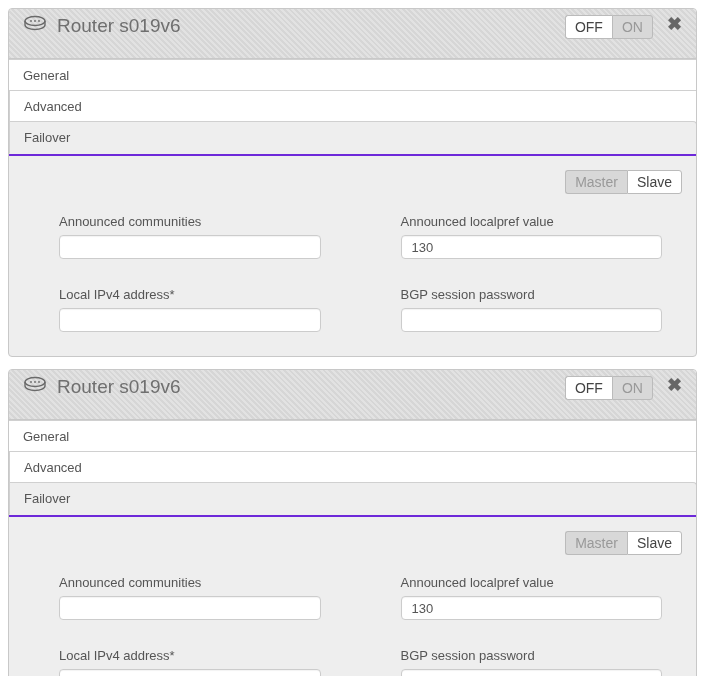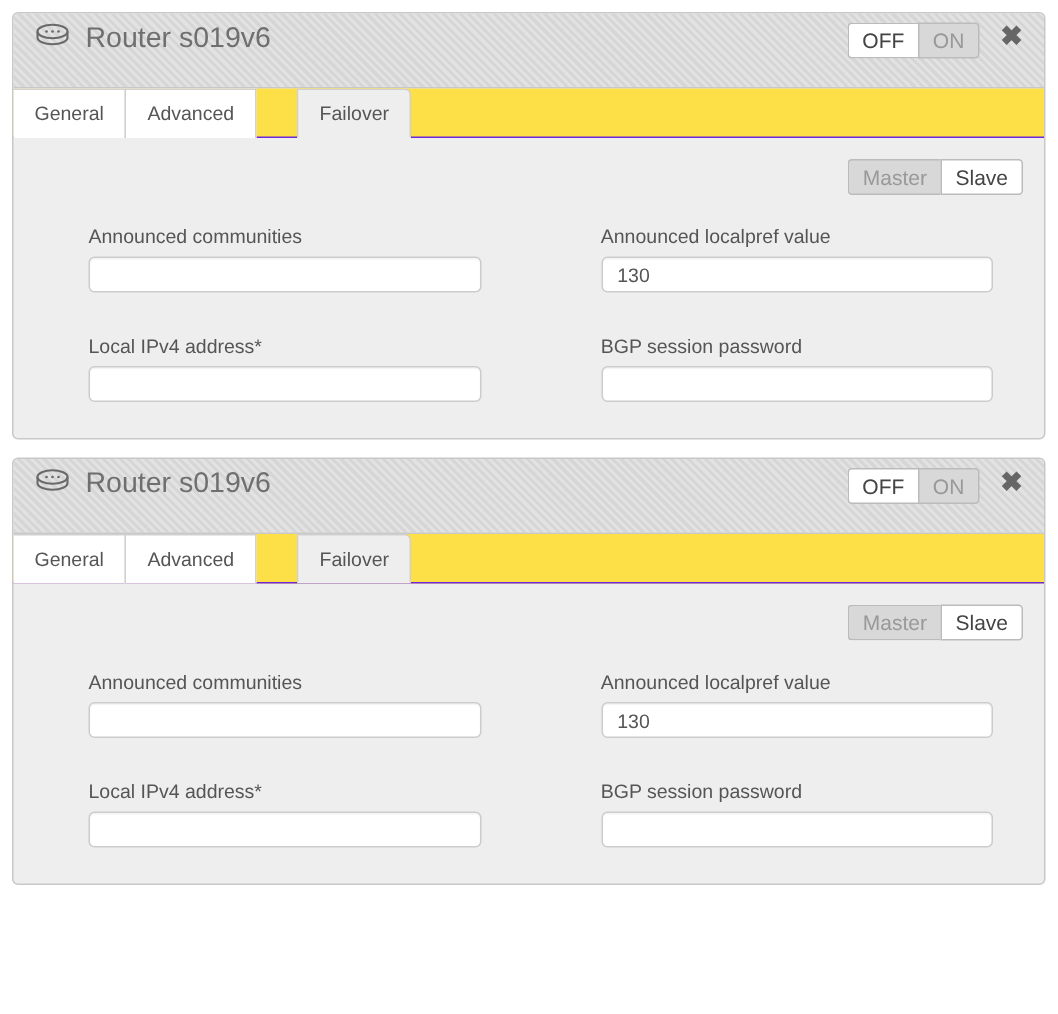--- a/index.html
+++ b/index.html
@@ -64,43 +64,43 @@
   .close-btn {
     color: #666;
     font-size: 18px;
     cursor: pointer;
     padding: 0 4px;
     line-height: 1;
     font-weight: bold;
   }
   .tabs {
     display: flex;
-    background: #fde047;
-    border-bottom: 1px solid #6d28d9;
+    background: #6d28d9;
+    border-bottom: 3px solid #6d28d9;
     padding: 0;
+    flex-direction: column;
   }
   .tab {
     padding: 8px 14px;
     font-size: 13px;
     color: #555;
     border: 1px solid #d0d0d0;
     border-bottom: none;
     background: #fff;
     margin-right: -1px;
     margin-bottom: -1px;
     cursor: pointer;
     position: relative;
   }
   .tab.first { border-top-left-radius: 0; border-left: none;}
   .tab.active {
     border-bottom: 1px solid #eeeeee;
     background: #eeeeee;
     z-index: 2;
     border-top-right-radius: 4px;
-    margin-left: 28px;
   }
   .tab-body {
     padding: 14px 4px 24px 20px;
   }
   .ms-toggle-row {
     display: flex;
     justify-content: flex-end;
     margin-bottom: 20px;
   }
   .form-grid {

